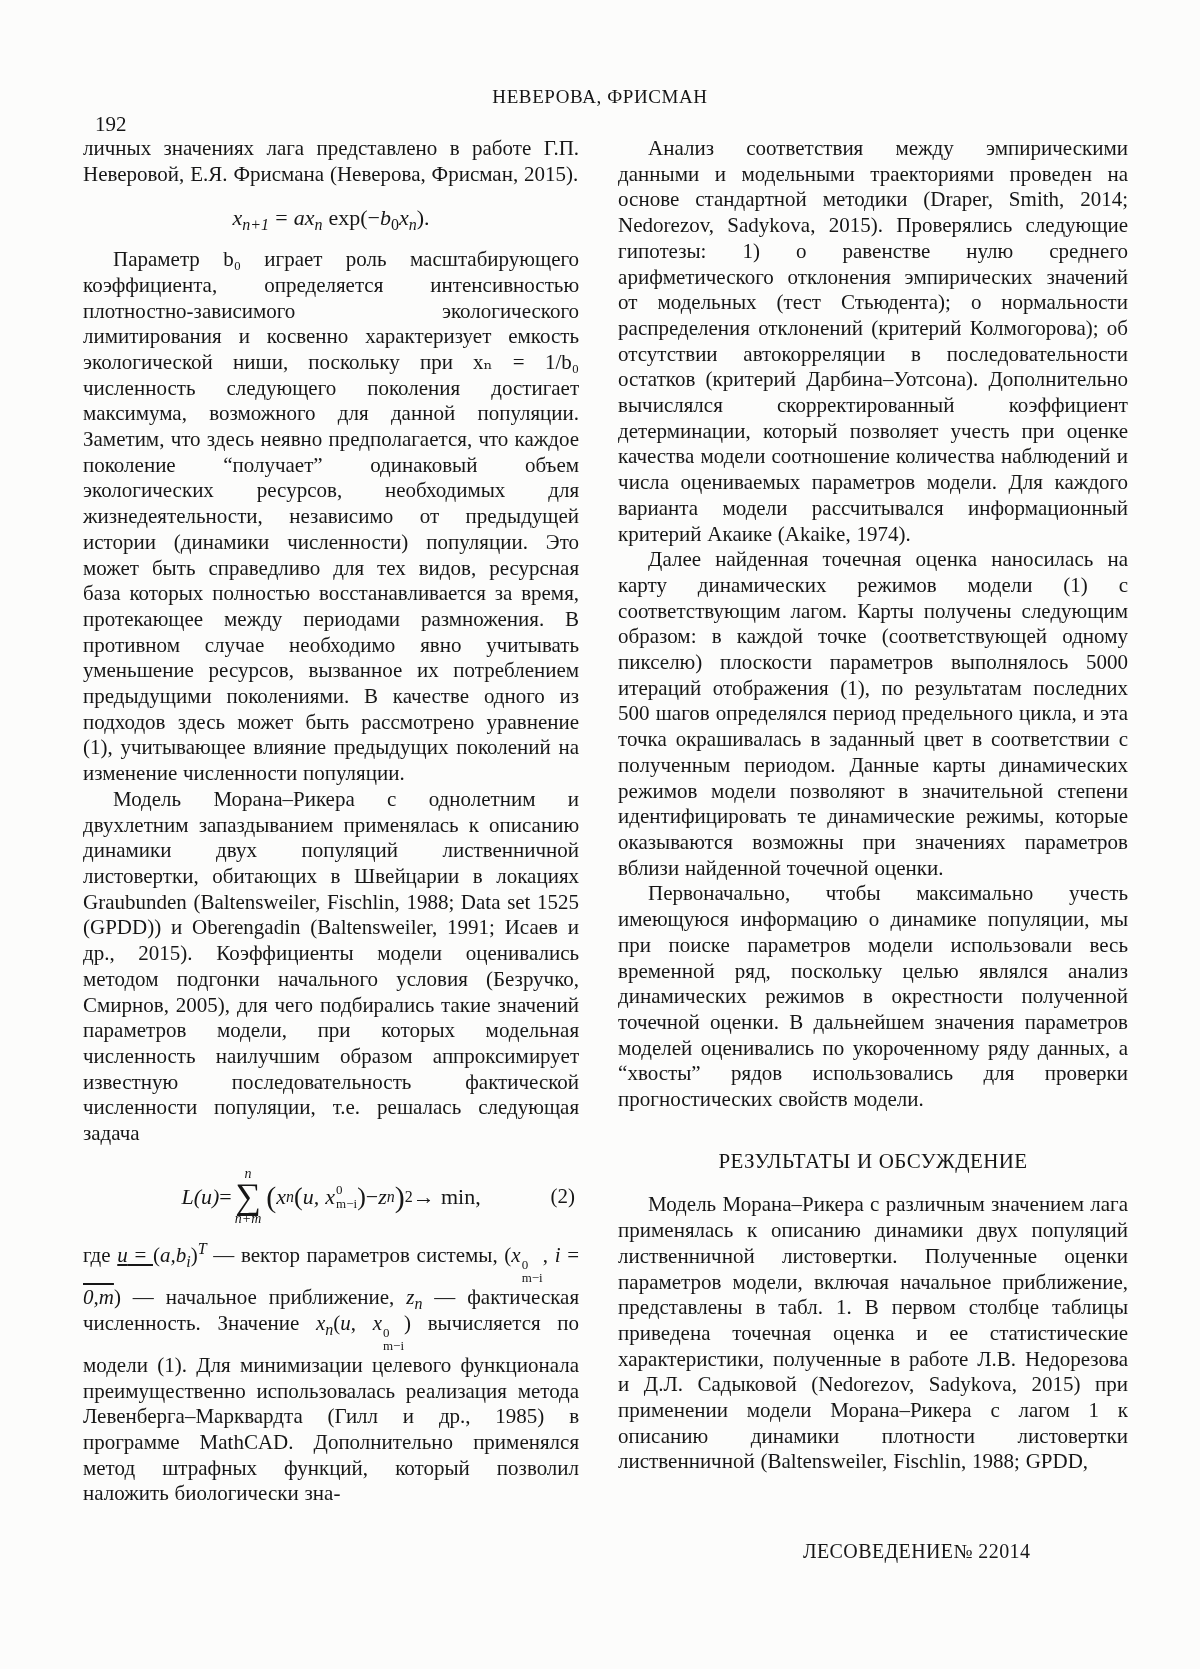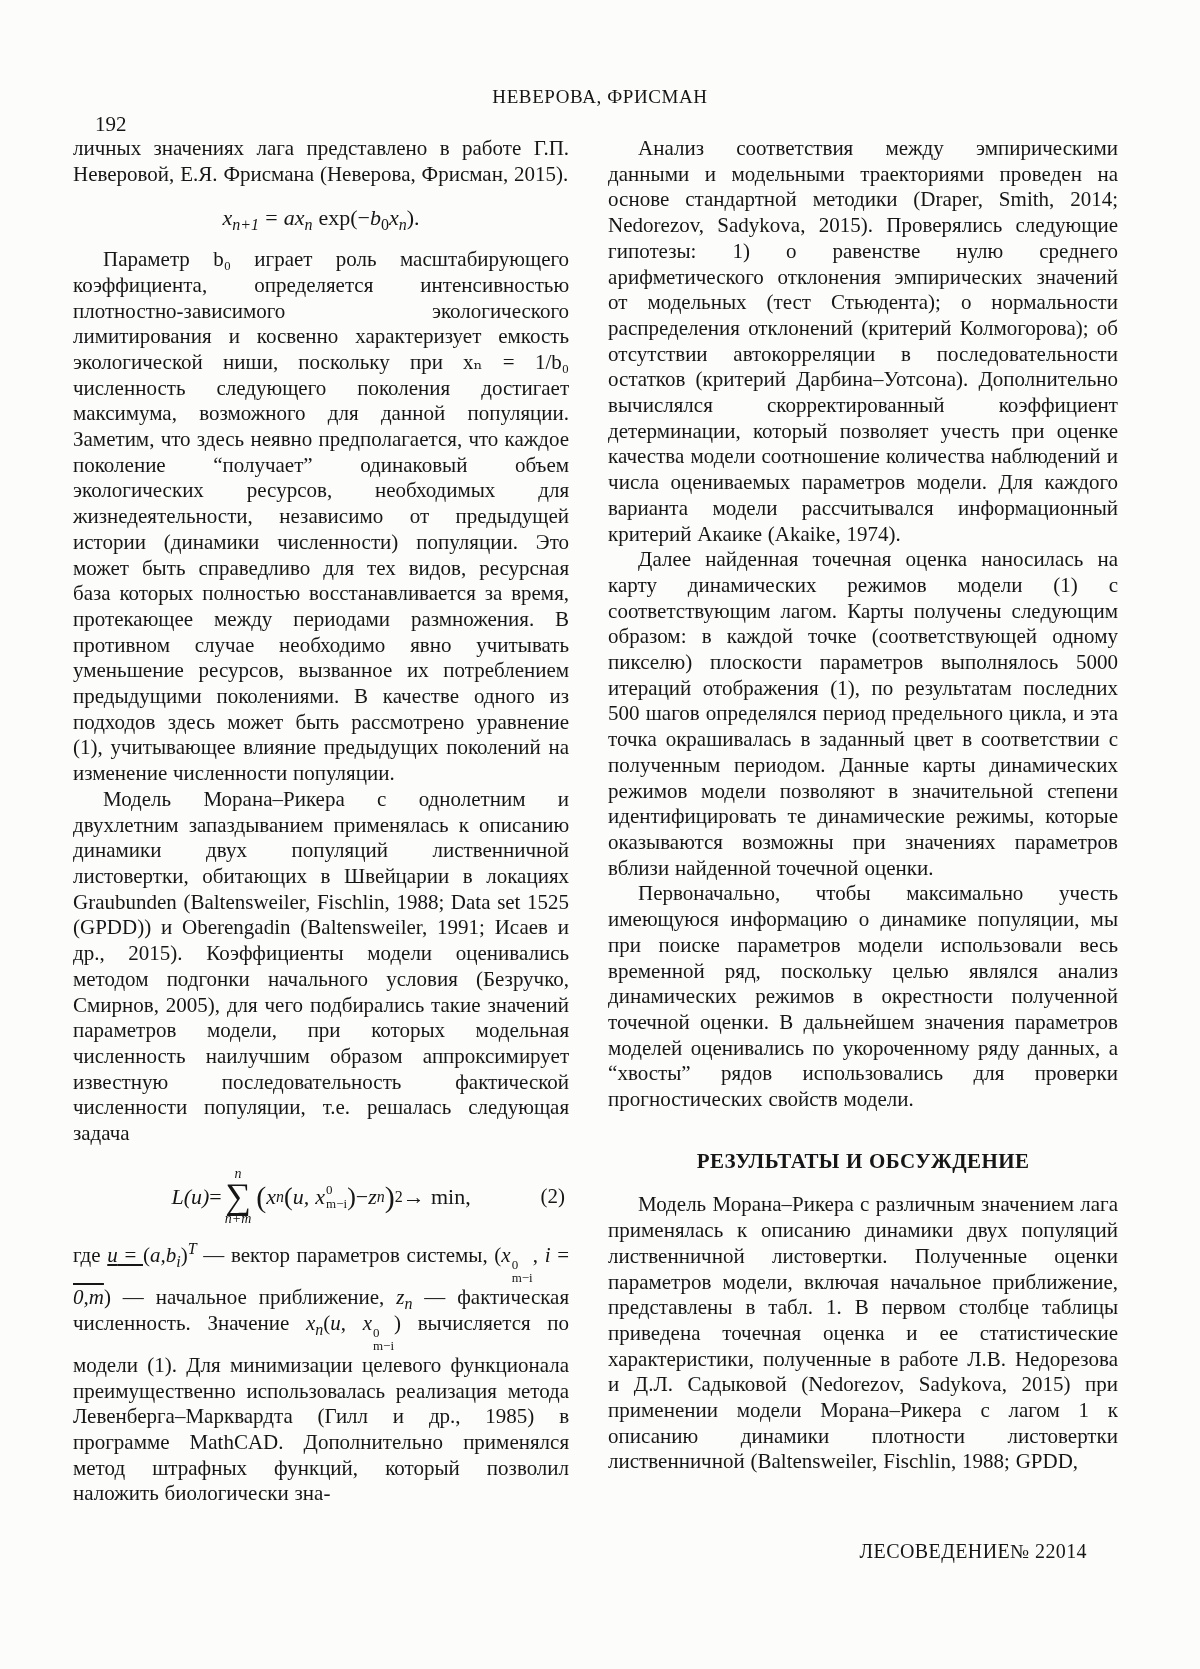--- a/index.html
+++ b/index.html
@@ -4,21 +4,21 @@
 <style>
   * { margin:0; padding:0; box-sizing:border-box; }
   html,body { background:#e9e9e7; }
   .page {
     position:relative; width:1200px; height:1669px; margin:0 auto;
     background:#fcfcfb; color:#161616; overflow:hidden;
     font-family:"Liberation Serif","DejaVu Serif","DejaVu Sans",serif;
   }
   .pagenum { position:absolute; top:86px; left:95px; font-size:21px;margin-top:26px; }
   .runtitle { position:absolute; top:86px; left:0; width:100%; text-align:center; font-size:19px; letter-spacing:0.6px; }
-  .cols { position:absolute; top:136px; left:73px; width:1045px; display:flex; gap:39px; }
+  .cols { position:absolute; top:136px; left:83px; width:1045px; display:flex; gap:39px; }
   .col { font-size:21px; line-height:25.7px; text-align:justify; word-spacing:0.6px; }
   .col-left  { width:502px; }
   .col-right { width:516px; }
   p { margin:0; }
   .ind { text-indent:30px; }
   .it { font-style:italic; }
   sub, sup { font-size:16px; line-height:0; }
   .formula { position:relative; text-align:center; font-size:22px; }
   .f1 { margin:18px 0 16px; }
   .f2 { margin:20px 0 16px; display:flex; align-items:center; justify-content:center; }
@@ -26,22 +26,22 @@
   .bigsum .lim { font-size:14px; font-style:italic; line-height:1.05; }
   .sigma { font-size:36px; line-height:0.85; font-style:normal; }
   .bp1 { font-size:30px; line-height:0; vertical-align:-3px; }
   .bp2 { font-size:26px; line-height:0; vertical-align:-2px; }
   .supsub { display:inline-flex; flex-direction:column; align-items:flex-start; line-height:1.05; vertical-align:-7px; margin-left:1px; }
   .supsub span { font-size:13px; }
   .supsub .ss-bot { }
   .eqnum { position:absolute; right:4px; top:50%; transform:translateY(-50%); font-size:21px; }
   .ovl { text-decoration:overline; }
   .unl { text-decoration:underline; }
-  .heading { text-align:center; font-size:21px; font-weight:bold; letter-spacing:0.4px; margin:36px 0 18px; }
-  .footer { position:absolute; top:1540px; left:803px; width:284px; display:flex; justify-content:flex-end; font-size:20px; letter-spacing:0.4px; }
+  .heading { text-align:center; font-size:21px; font-weight:normal; letter-spacing:0.4px; margin:36px 0 18px; }
+  .footer { position:absolute; top:1540px; left:803px; width:284px; display:flex; justify-content:flex-start; font-size:20px; letter-spacing:0.4px; }
 </style>
 </head>
 <body>
 
 <div class="page">
 
   <div class="pagenum">192</div>
   <div class="runtitle">НЕВЕРОВА, ФРИСМАН</div>
 
   <div class="cols">

